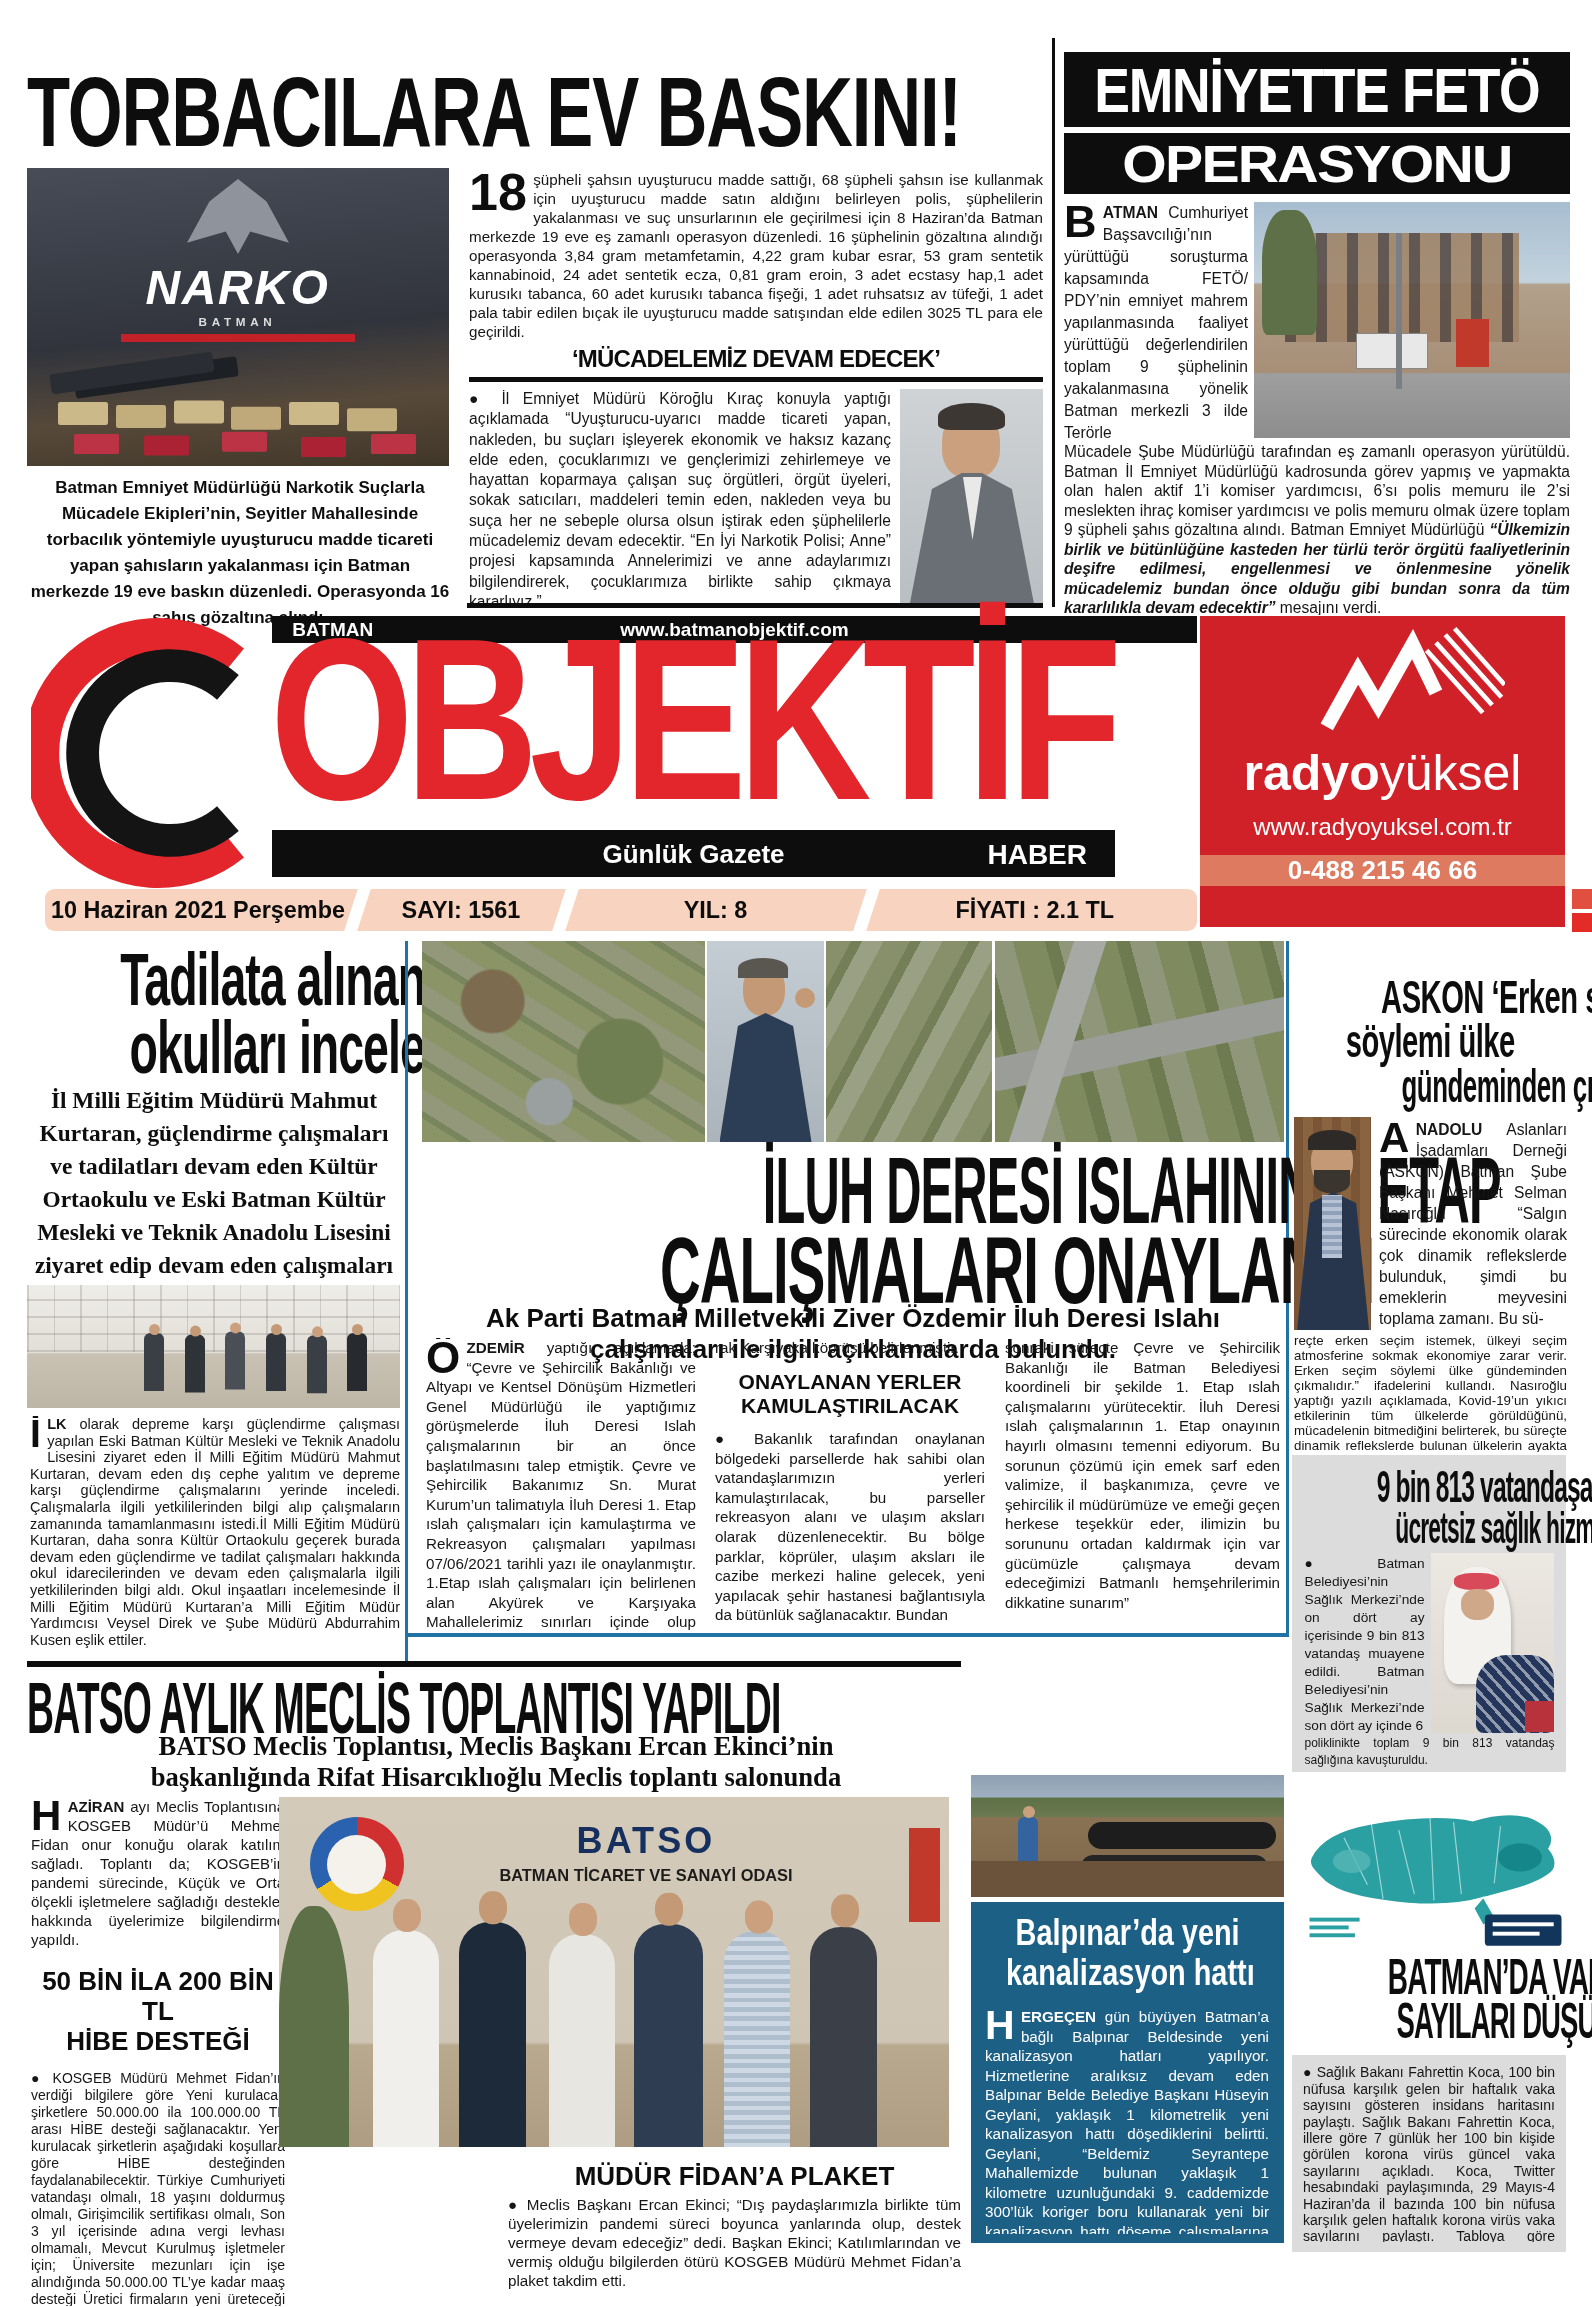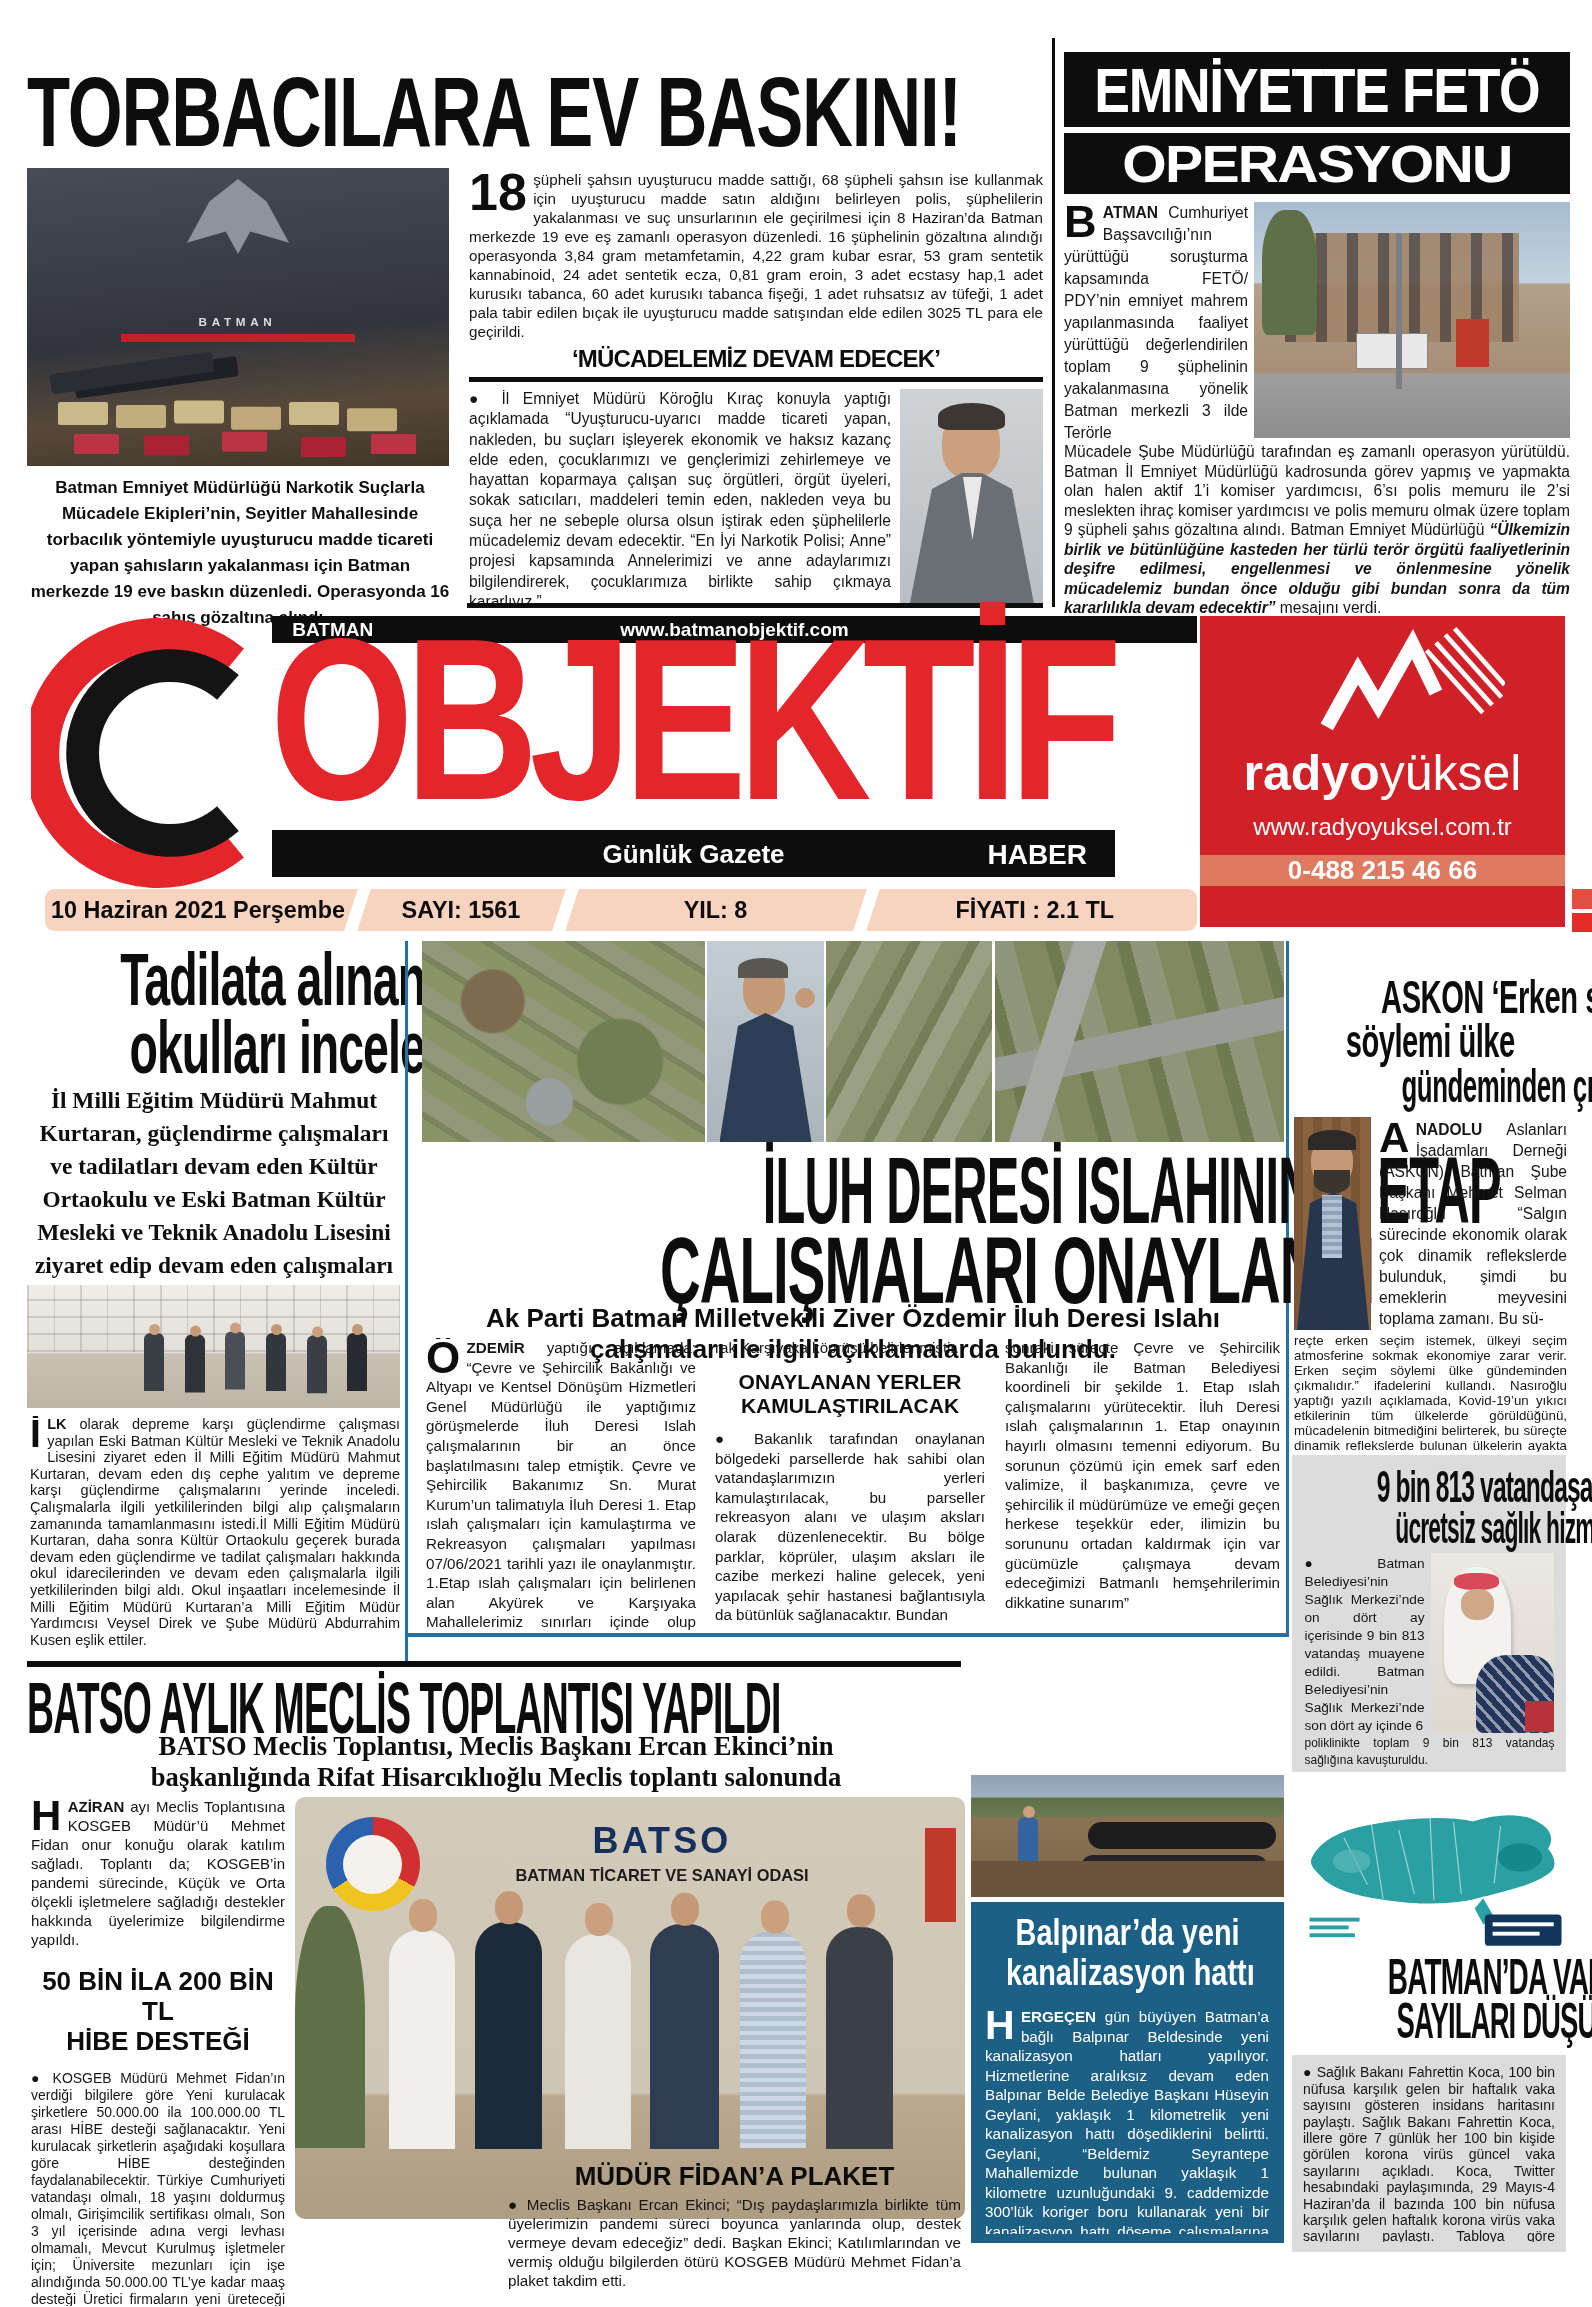--- a/index.html
+++ b/index.html
@@ -24,20 +24,21 @@
 </style>
 </head>
 <body>
 
 <div id="page">
 
   <div class="t hl" style="left:27px;top:63px;font-size:98px;line-height:98px;"><span class="cx" style="--sx:.72">TORBACILARA EV BASKINI!</span></div>
 
   <div class="ph" style="left:27px;top:168px;width:422px;height:298px;background:linear-gradient(175deg,#474c57 0%,#31343c 55%,#57493a 78%,#403628 100%);">
     <div class="e" style="left:160px;top:11px;width:102px;height:75px;background:#8f949c;clip-path:polygon(50% 0,78% 30%,100% 85%,62% 70%,50% 100%,38% 70%,0 85%,22% 30%);"></div>
+    <div class="e" style="left:74px;top:92px;width:273px;color:#fff;font-weight:900;font-style:italic;font-size:48px;letter-spacing:1.6px;text-align:center;">NARKO</div>
     <div class="e" style="left:74px;top:147px;width:273px;color:#ddd;font-weight:700;font-size:11.7px;text-align:center;letter-spacing:4.7px;">BATMAN</div>
     <div class="e" style="left:94px;top:166px;width:234px;height:7.8px;background:#c22127;"></div>
     <div class="e" style="left:23.4px;top:195px;width:164px;height:20.3px;background:#2a2d33;border-radius:3.1px;transform:rotate(-8deg);box-shadow:23.4px 7.8px 0 #1d2024;"></div>
     <div class="e" style="left:31px;top:234px;width:50px;height:23.4px;background:#cbb98a;border-radius:2.3px;box-shadow:58px 3.1px 0 #c2ae7d,116px -1.6px 0 #cbb98a,173px 4.7px 0 #bfa97a,231px 0 0 #cbb98a,289px 6.3px 0 #c2ae7d;"></div>
     <div class="e" style="left:47px;top:266px;width:45px;height:20.3px;background:#b34; border-radius:1.6px;box-shadow:70px 1.6px 0 #a23,148px -2.3px 0 #b34,227px 3.1px 0 #a23,297px 0 0 #b34;"></div>
   </div>
 
   <div class="t ctr" style="left:30px;top:475px;width:420px;font-weight:700;font-size:17px;line-height:26px;color:#0e0e0e;">Batman Emniyet Müdürlüğü Narkotik Suçlarla Mücadele Ekipleri’nin, Seyitler Mahallesinde torbacılık yöntemiyle uyuşturucu madde ticareti yapan şahısların yakalanması için Batman merkezde 19 eve baskın düzenledi. Operasyonda 16 şahıs gözaltına alındı.</div>
 
   <div class="t jt" style="left:469px;top:170px;width:574px;height:178px;font-size:15.2px;line-height:19px;overflow:hidden;">
@@ -251,21 +252,21 @@
     <div class="jt" style="font-size:15px;line-height:19px;">
       <span class="dc" style="font-size:42px;">H</span><b>AZİRAN</b><span> ayı Meclis Toplantısına KOSGEB Müdür’ü Mehmet Fidan onur konuğu olarak katılım sağladı. Toplantı da; KOSGEB’in pandemi sürecinde, Küçük ve Orta ölçekli işletmelere sağladığı destekler hakkında üyelerimize bilgilendirme yapıldı.</span>
     </div>
     <div class="ctr" style="margin:17px 0 14px;font-weight:900;font-size:26px;line-height:30px;color:#0d0d0d;">
       <div>50 BİN İLA 200 BİN TL</div>
         <div>HİBE DESTEĞİ</div>
     </div>
     <div class="jt" style="font-size:14px;line-height:17px;">● KOSGEB Müdürü Mehmet Fidan’ın verdiği bilgilere göre Yeni kurulacak şirketlere 50.000.00 ila 100.000.00 TL arası HİBE desteği sağlanacaktır. Yeni kurulacak şirketlerin aşağıdaki koşullara göre HİBE desteğinden faydalanabilecektir. Türkiye Cumhuriyeti vatandaşı olmalı, 18 yaşını doldurmuş olmalı, Girişimcilik sertifikası olmalı, Son 3 yıl içerisinde adına vergi levhası olmamalı, Mevcut Kurulmuş işletmeler için; Üniversite mezunları için işe alındığında 50.000.00 TL’ye kadar maaş desteği Üretici firmaların yeni üreteceği ürünün çalışmasında 50.000.00 TL tasarım desteği FUAR alanında destekler için; Fuara katılacak firmaların 1 m² başına 150 TL ödeme yapılacaktır.</div>
   </div>
 
-  <div class="ph" style="left:295px;top:1797px;width:670px;height:422px;background:linear-gradient(#d4cab9 0%,#cfc5b4 70%,#b9a98f 71%,#ae9d82 100%);border-radius:10px;">
+  <div class="ph" style="left:279px;top:1797px;width:670px;height:350px;background:linear-gradient(#d4cab9 0%,#cfc5b4 70%,#b9a98f 71%,#ae9d82 100%);">
     <div class="e" style="left:31px;top:20.3px;width:94px;height:94px;border-radius:50%;background:conic-gradient(#d03030 0 33%,#f0c420 33% 66%,#2b62b0 66% 100%);"></div>
     <div class="e" style="left:48px;top:38px;width:59px;height:59px;border-radius:50%;background:#f5f2ec;"></div>
     <div class="e" style="left:195px;top:23.4px;width:344px;text-align:center;font-weight:900;font-size:36px;color:#15305e;letter-spacing:3.1px;">BATSO</div>
     <div class="e" style="left:164px;top:69px;width:406px;text-align:center;font-weight:700;font-size:16.4px;color:#1c1c1c;">BATMAN TİCARET VE SANAYİ ODASI</div>
     <div class="e" style="left:630px;top:31px;width:31px;height:94px;background:#c0392b;"></div>
     <div class="e" style="left:0px;top:109px;width:70px;height:242px;background:#5d7047;border-radius:45% 45% 0 0;"></div>
     <div class="e" style="left:94px;top:133px;width:66px;height:219px;background:#f0efec;border-radius:31px 31px 0 0;"></div>
     <div class="e" style="left:180px;top:125px;width:67px;height:227px;background:#1d2a3a;border-radius:31px 31px 0 0;"></div>
     <div class="e" style="left:270px;top:137px;width:66px;height:215px;background:#e8e6e0;border-radius:31px 31px 0 0;"></div>
     <div class="e" style="left:355px;top:127px;width:69px;height:225px;background:#2e3d52;border-radius:31px 31px 0 0;"></div>

